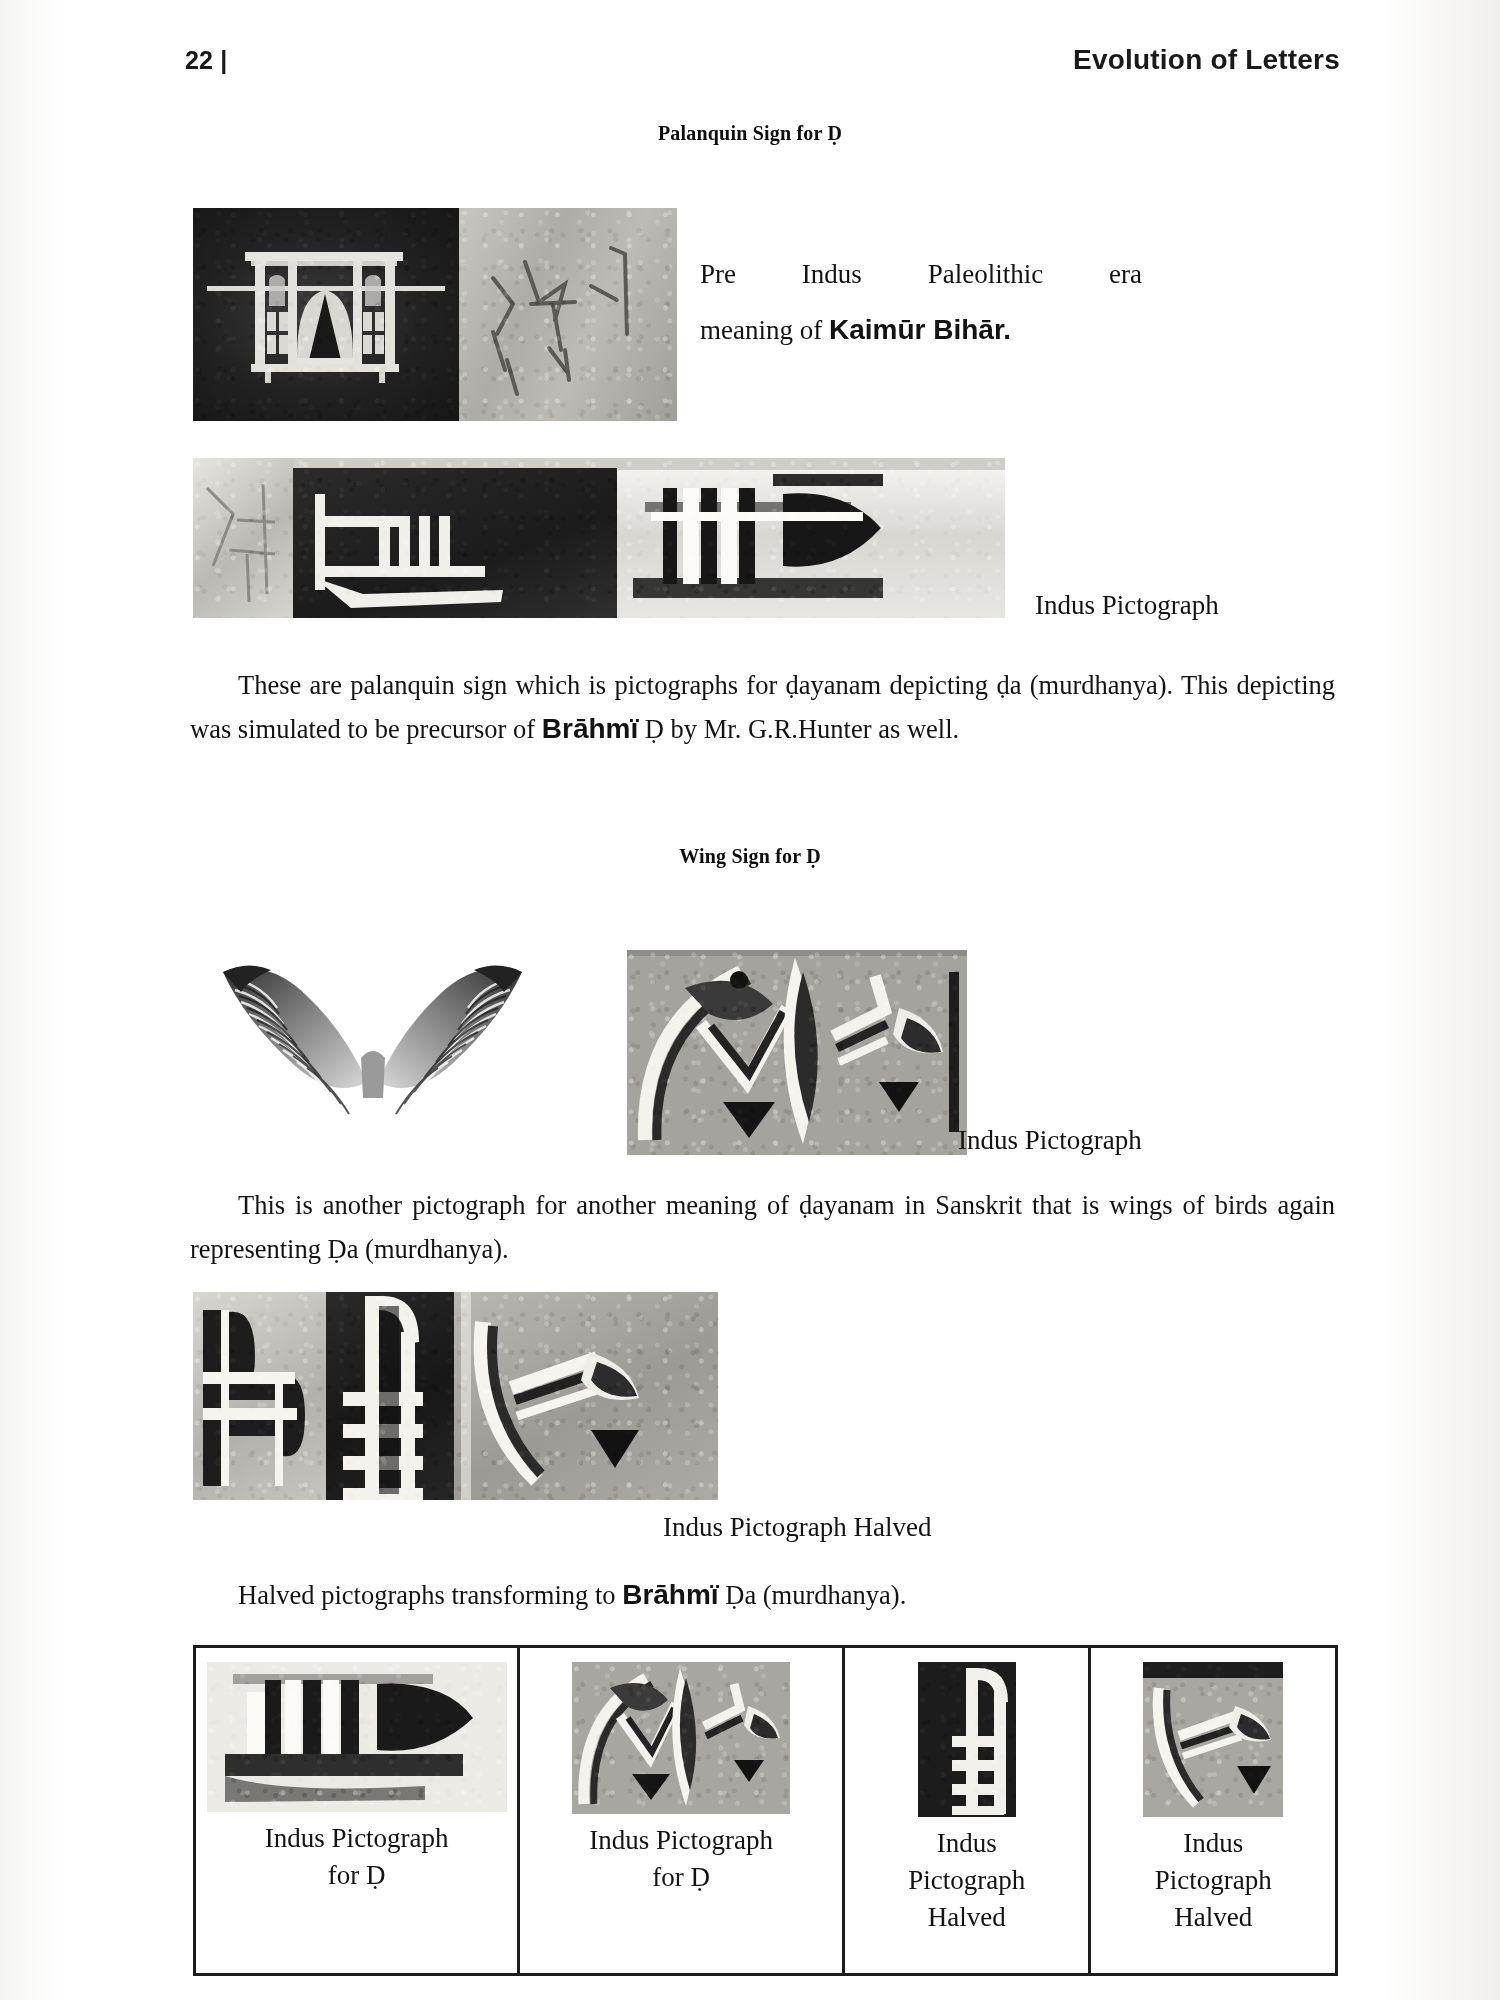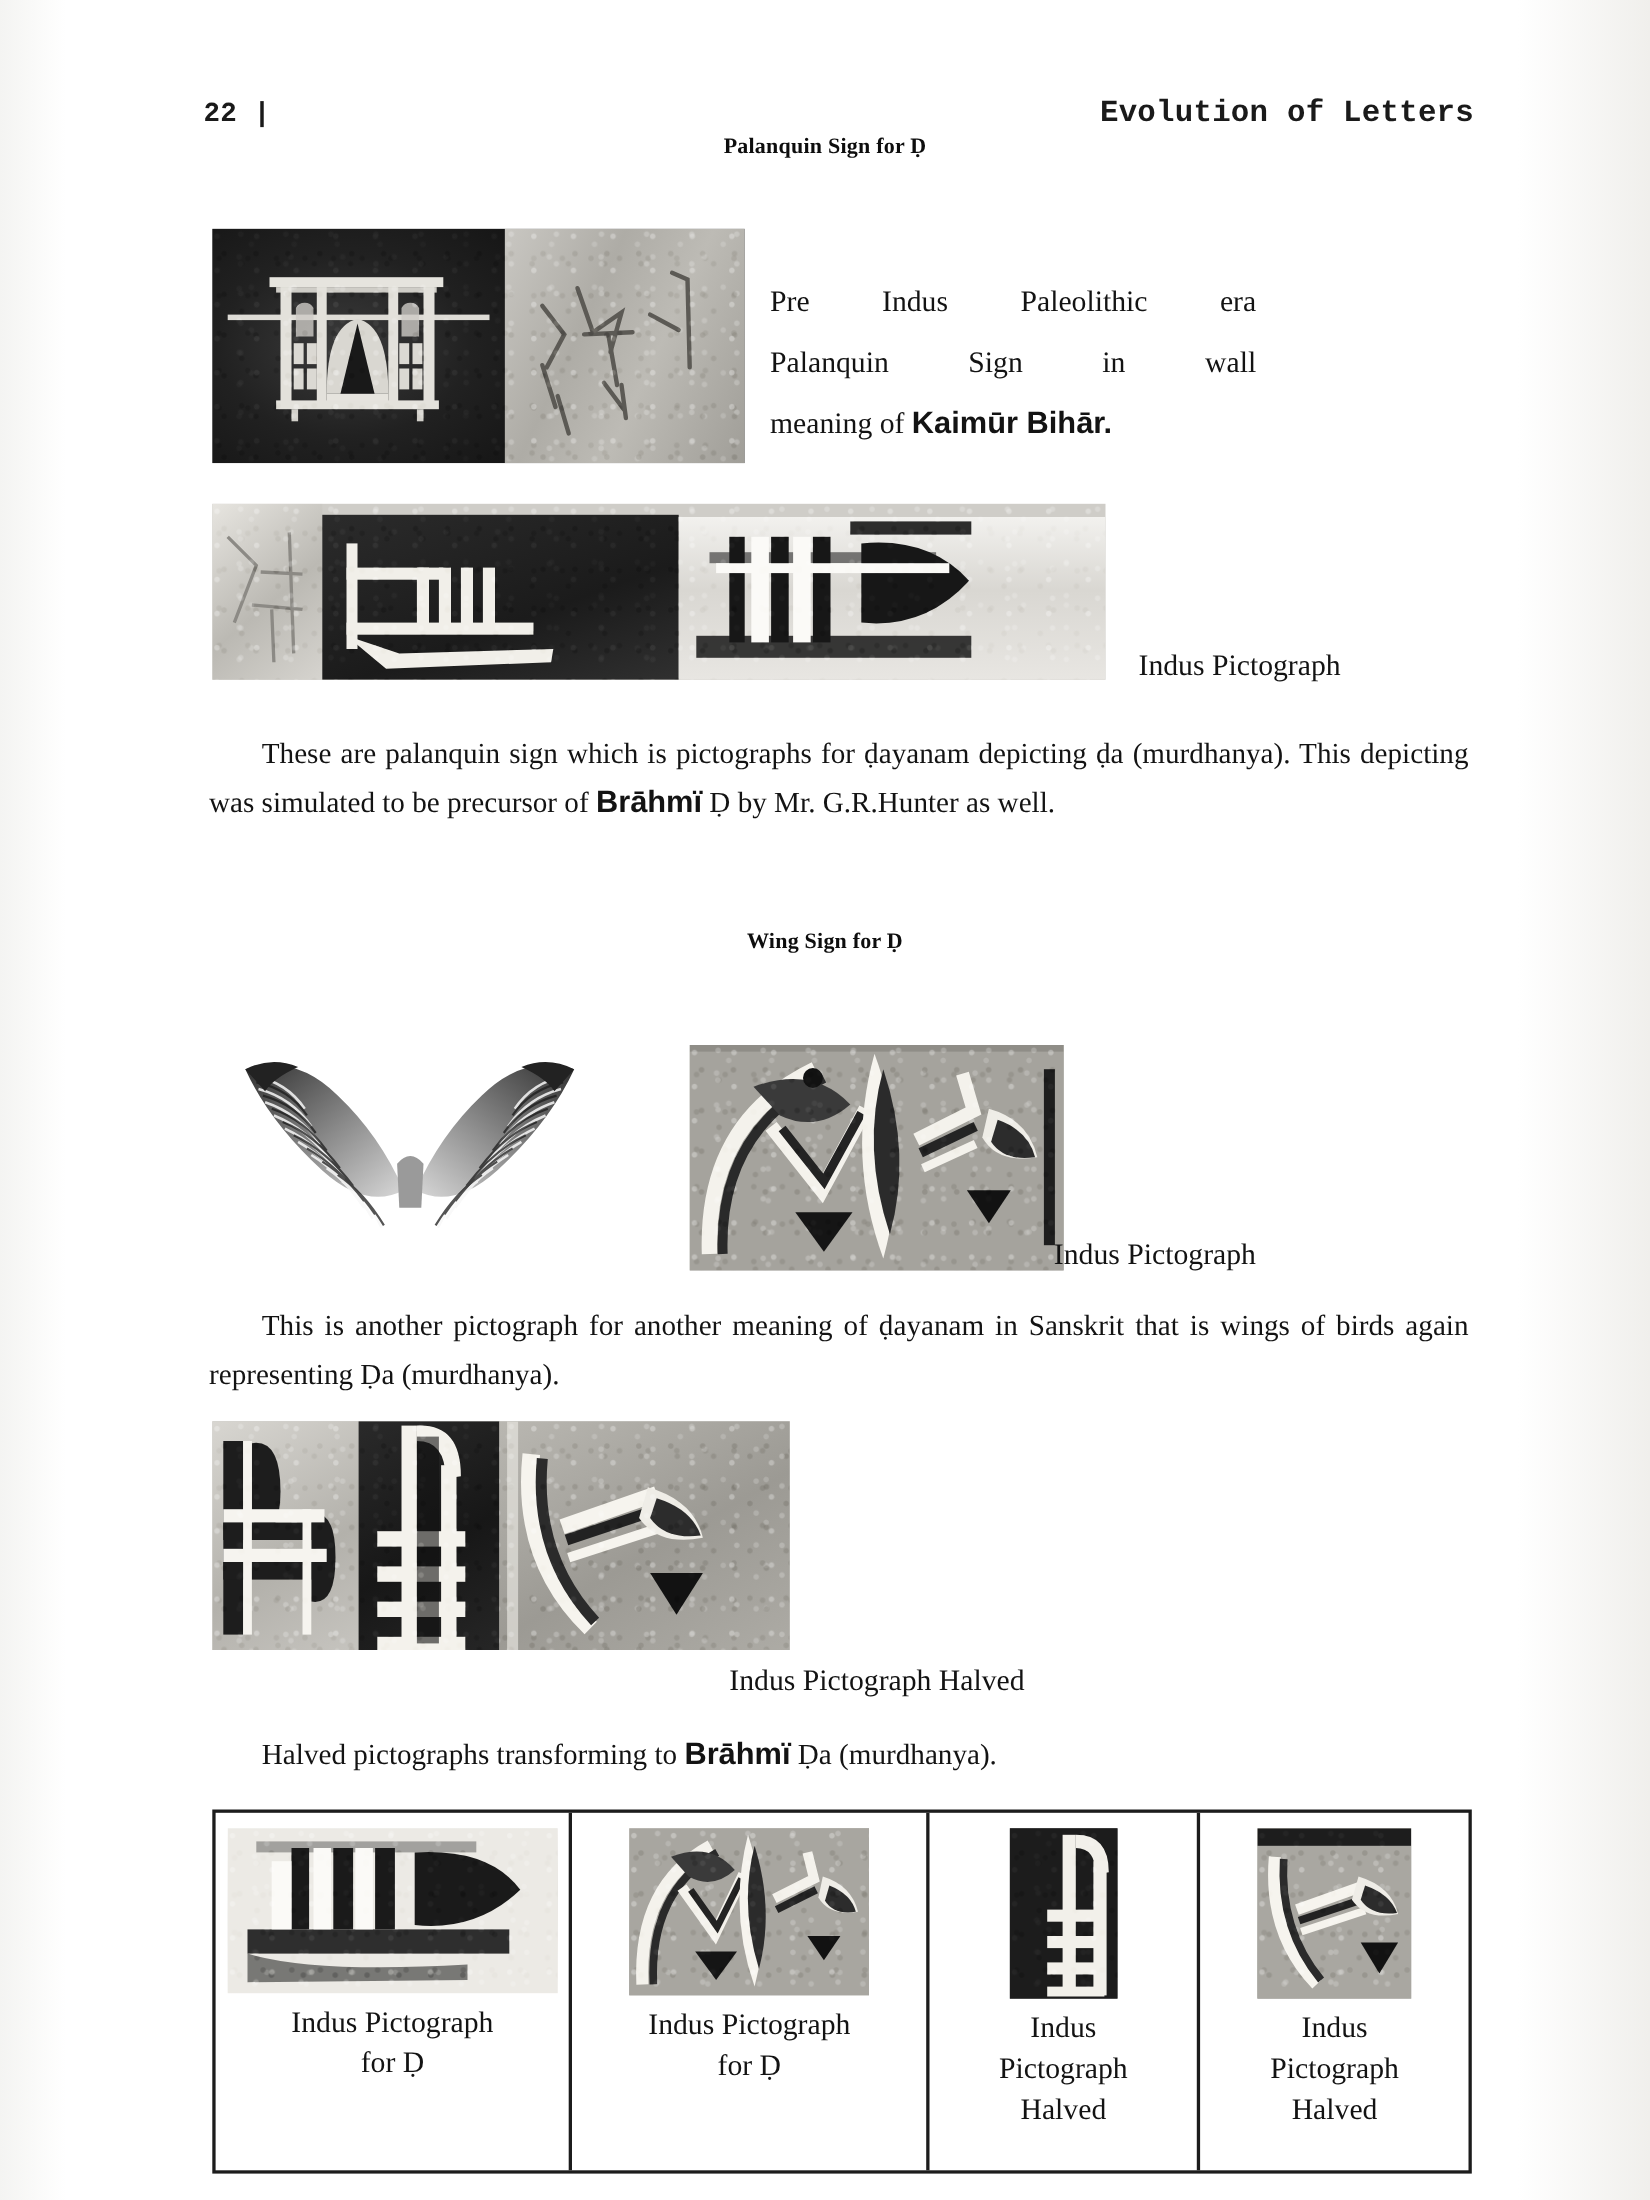--- a/index.html
+++ b/index.html
@@ -25,25 +25,24 @@
   
   .runhead {
     position: absolute;
     top: 44px;
     left: 185px;
     right: 160px;
     height: 40px;
     display: flex;
     justify-content: space-between;
     align-items: baseline;
-    font-family: Liberation Mono, monospace;
+    font-family: Liberation Sans, sans-serif;
     font-weight: bold;
     font-size: 25px;
     letter-spacing: 0.2px;
-    margin-top: 44px;
   }
   .folio { color: #1a1a1a; }
   .runtitle { color: #1a1a1a; font-size: 28px; }
 
   
   .secheading {
     position: absolute;
     left: 0;
     width: 100%;
     text-align: center;
@@ -278,26 +277,20 @@
     </svg>
     <div class="grain"></div>
   </div>
 
   <div class="bodytext" id="para-side">
     <span class="line j">
       <span>Pre</span>
       <span>Indus</span>
       <span>Paleolithic</span>
       <span>era</span>
-    </span>
-    <span class="line j">
-      <span>Palanquin</span>
-      <span>Sign</span>
-      <span>in</span>
-      <span>wall</span>
     </span>
     <span class="line"><span>meaning of </span><span class="semi">Kaimūr Bihār.</span></span>
   </div>
 
   <div class="fig" id="fig-strip1">
     <div class="tile-a"></div>
     <div class="tile-b"></div>
     <div class="tile-c"></div>
     <svg width="812" height="160" viewBox="0 0 812 160" style="position:absolute;left:0;top:0">
 

